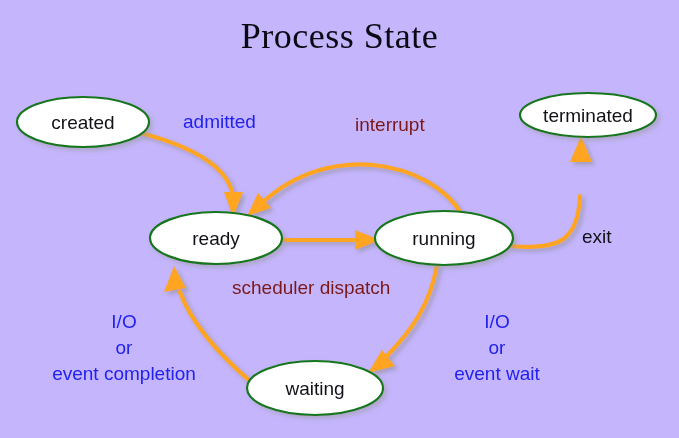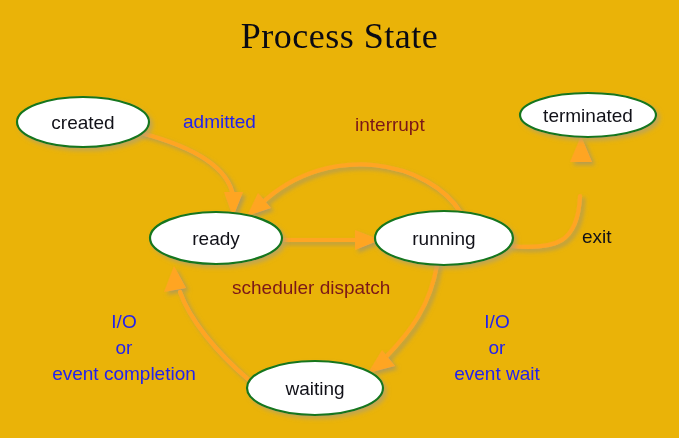--- a/index.html
+++ b/index.html
@@ -10,21 +10,21 @@
   body {
     width: 679px;
     height: 438px;
     font-family: "Liberation Sans", sans-serif;
     overflow: hidden;
   }
   #diagram-root {
     position: relative;
     width: 679px;
     height: 438px;
-    background: #eab308;
+    background: #c4b5fd;
   }
   svg.canvas {
     position: absolute;
     top: 0;
     left: 0;
     width: 679px;
     height: 438px;
   }
   .title-text {
     font-family: "Liberation Serif", "DejaVu Serif", serif;

